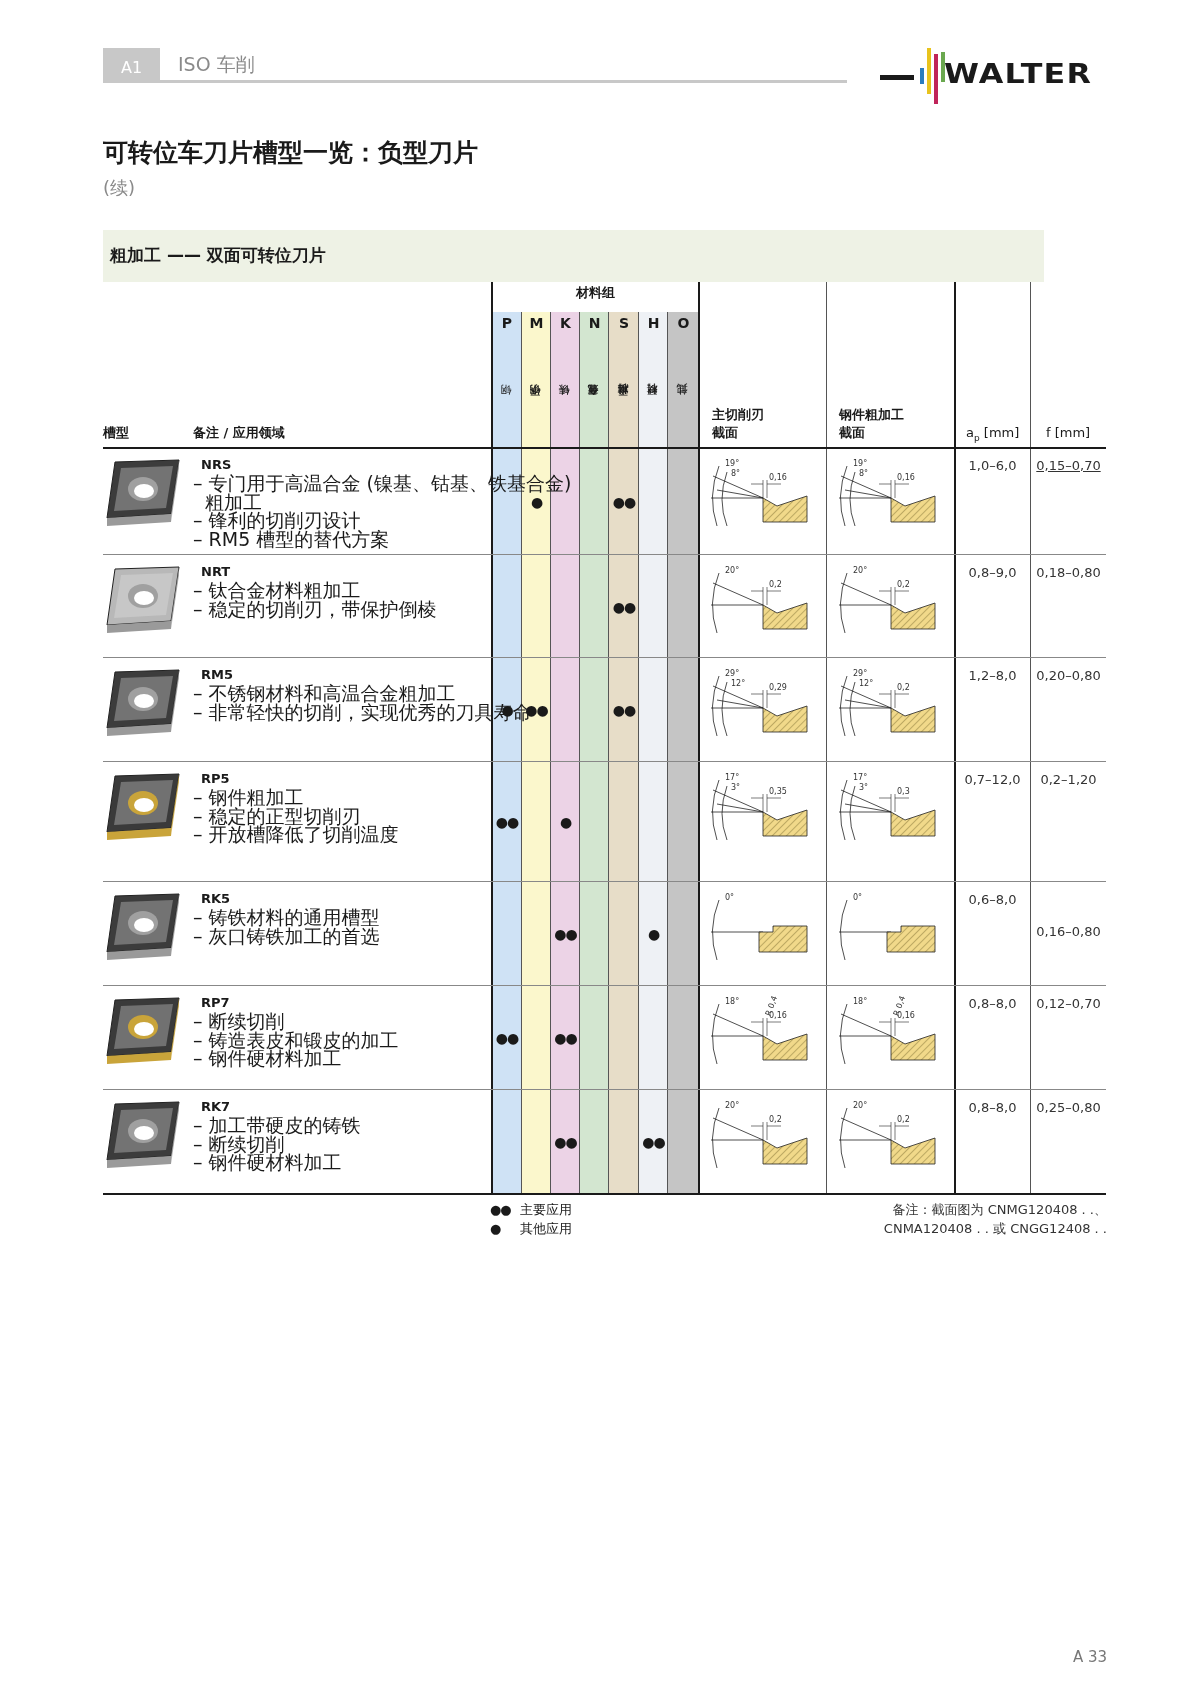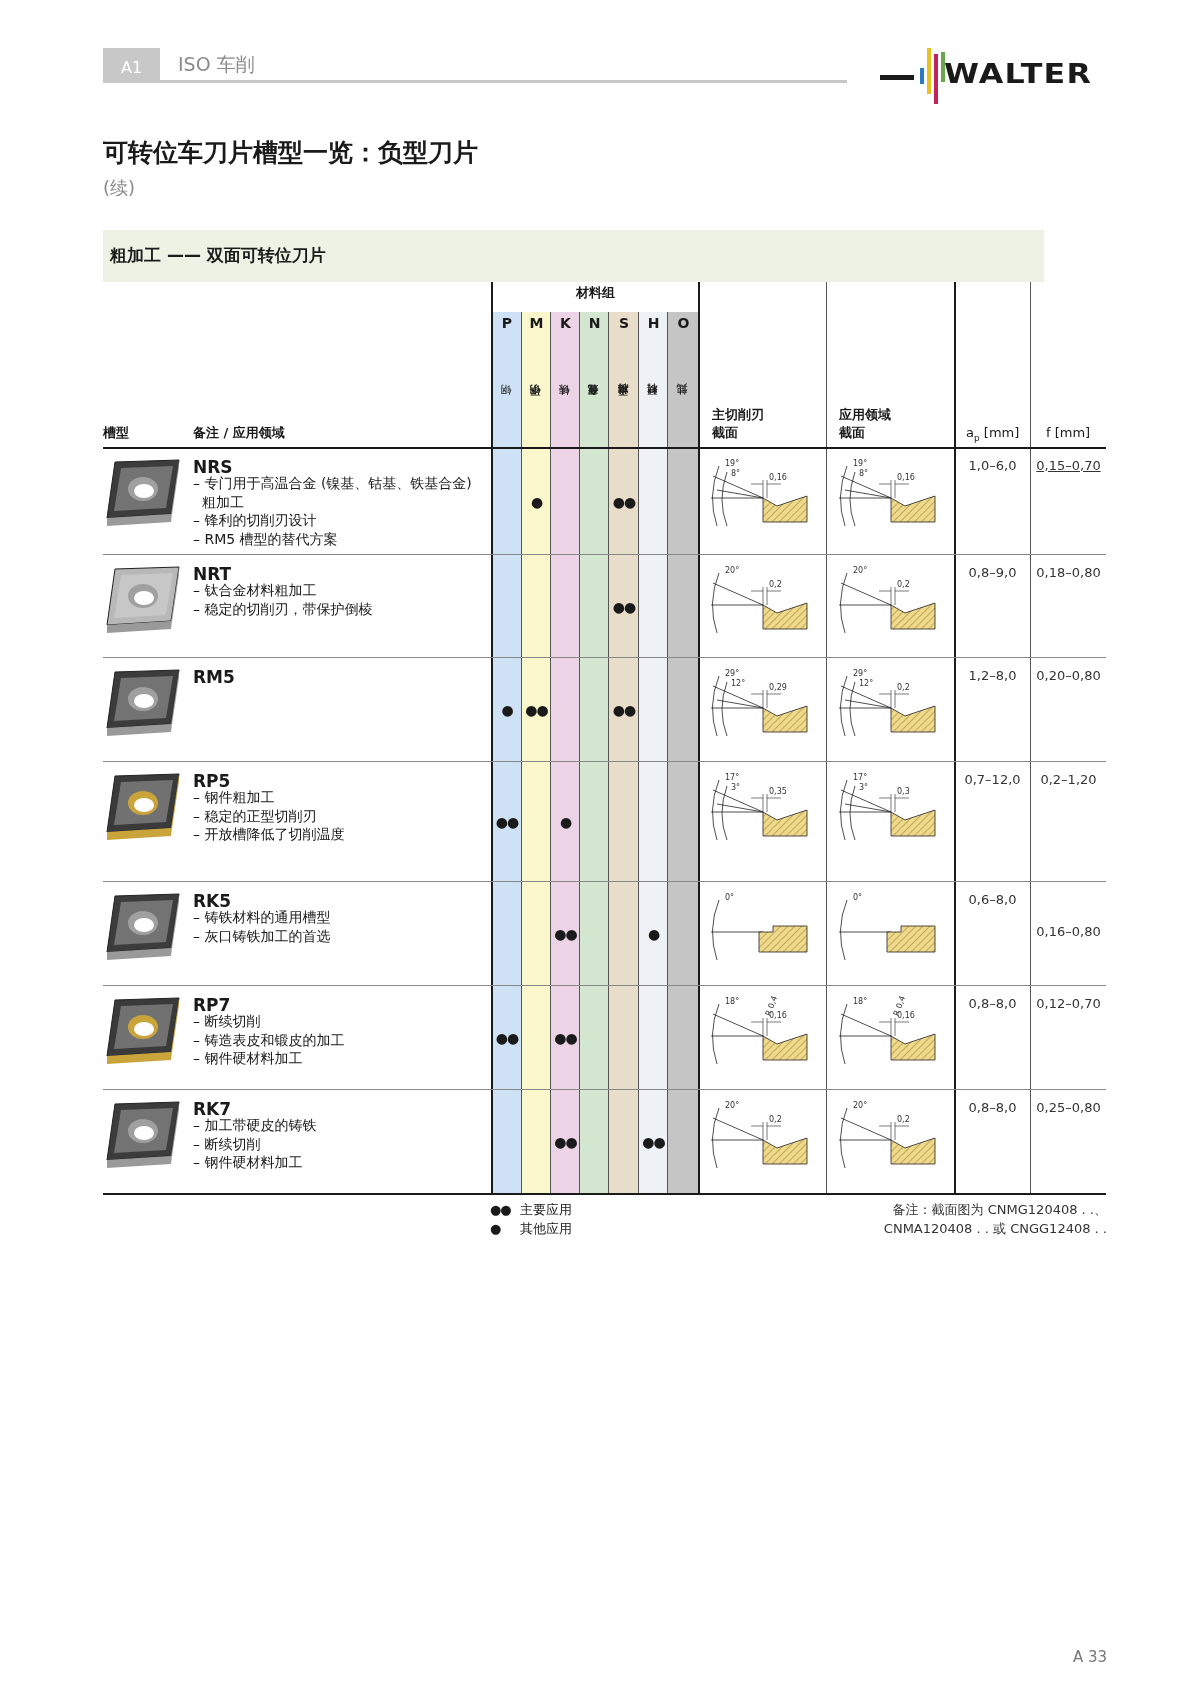--- a/index.html
+++ b/index.html
@@ -30,22 +30,22 @@
   .hline.thick { height: 2px; background: #1a1a1a; }
 
   .mat-group-label { position: absolute; top: 2px; font-size: 13px; font-weight: bold; text-align: center; }
   .mat-letter { position: absolute; top: 33px; font-size: 14px; font-weight: bold; text-align: center; }
   .mat-vert { position: absolute; font-size: 11px; writing-mode: vertical-rl; transform: rotate(180deg); white-space: nowrap; }
 
   .col-head { position: absolute; font-size: 13px; font-weight: bold; line-height: 18px; }
 
   .row { position: absolute; left: 0; width: 1003px; }
   .insert-img { position: absolute; left: 0; top: 8px; width: 78px; height: 72px; }
-  .row-code { position: absolute; left: 90px; top: 9px; font-size: 17px; font-weight: bold; }
-  .row-notes { position: absolute; left: 90px; top: 26px; font-size: 14px; line-height: 18.5px; }
+  .row-code { position: absolute; left: 98px; top: 9px; font-size: 13px; font-weight: bold; }
+  .row-notes { position: absolute; left: 90px; top: 26px; font-size: 19px; line-height: 18.5px; }
   .row-notes div { white-space: nowrap; }
   .dots { position: absolute; font-size: 14px; letter-spacing: -1px; text-align: center; line-height: 14px; }
   .rng { position: absolute; top: 10px; font-size: 13px; text-align: center; color: #333; }
   .xsec { position: absolute; top: 8px; }
 
   .legend { position: absolute; font-size: 13px; line-height: 19px; }
   .note { position: absolute; font-size: 13px; line-height: 19px; text-align: right; color: #333; }
   .page-num { position: absolute; left: 1073px; top: 1648px; font-size: 15px; color: #777; }
 </style>
 </head>
@@ -111,21 +111,21 @@
   <div class="mat-vert" style="left:543px; bottom:790px;">硬材料</div>
   <div class="mat-vert" style="left:573px; bottom:790px;">其他</div>
 
   <div class="col-head" style="left:0; top:142px;">槽型</div>
   <div class="col-head" style="left:90px; top:142px;">备注 / 应用领域</div>
   <div class="col-head" style="left:609px; top:124px;">
     <div>主切削刃</div>
     <div>截面</div>
   </div>
   <div class="col-head" style="left:736px; top:124px;">
-    <div>应用领域</div>
+    <div>钢件粗加工</div>
     <div>截面</div>
   </div>
   <div class="col-head" style="left:863px; top:142px; font-weight:normal;">
     <span>a</span><sub style="font-size:9px;">p</sub><span> [mm]</span>
   </div>
   <div class="col-head" style="left:943px; top:142px; font-weight:normal;">f [mm]</div>
 
   <div class="hline thick" style="top:165px; width:1003px;"></div>
   <div id="rows">
       <div class="row" style="top: 166px; height: 107px;">
@@ -261,20 +261,24 @@
       <div class="row" style="top: 376px; height: 104px;">
         <div class="insert-img"><svg width="78" height="72" viewBox="0 0 78 72">
       <polygon points="12,6 76,4 68,58 4,62" fill="#3c3c3c" stroke="#222" stroke-width="1"></polygon>
       <polygon points="4,62 68,58 68,66 4,70" fill="#9a9a9a"></polygon>
       <polygon points="68,58 76,4 76,12 68,66" fill="#9a9a9a" opacity="0.8"></polygon>
       <polygon points="18,12 70,10 63,52 11,55" fill="#d9d9d9" opacity="0.35"></polygon>
       <ellipse cx="40" cy="33" rx="15" ry="12" fill="#a0a0a0"></ellipse>
       <ellipse cx="41" cy="35" rx="10" ry="7" fill="#ffffff"></ellipse>
     </svg></div>
         <div class="row-code">RM5</div>
+        <div class="row-notes">
+          <div style="white-space:pre;">– 不锈钢材料和高温合金粗加工</div>
+          <div style="white-space:pre;">– 非常轻快的切削，实现优秀的刀具寿命</div>
+        </div>
         <div class="dots" style="left:389px; width:30px; top:45px;">●</div>
         <div class="dots" style="left:419px; width:29px; top:45px;">●●</div>
         <div class="dots" style="left:448px; width:29px; top:45px;"></div>
         <div class="dots" style="left:477px; width:29px; top:45px;"></div>
         <div class="dots" style="left:506px; width:30px; top:45px;">●●</div>
         <div class="dots" style="left:536px; width:29px; top:45px;"></div>
         <div class="dots" style="left:565px; width:31px; top:45px;"></div>
         <div class="xsec" style="left:600px;"><svg width="120" height="80" viewBox="0 0 120 80" font-family="DejaVu Sans, sans-serif" font-size="8" fill="#333">
             <defs>
               <pattern id="ha2" width="5" height="5" patternUnits="userSpaceOnUse" patternTransform="rotate(45)">

